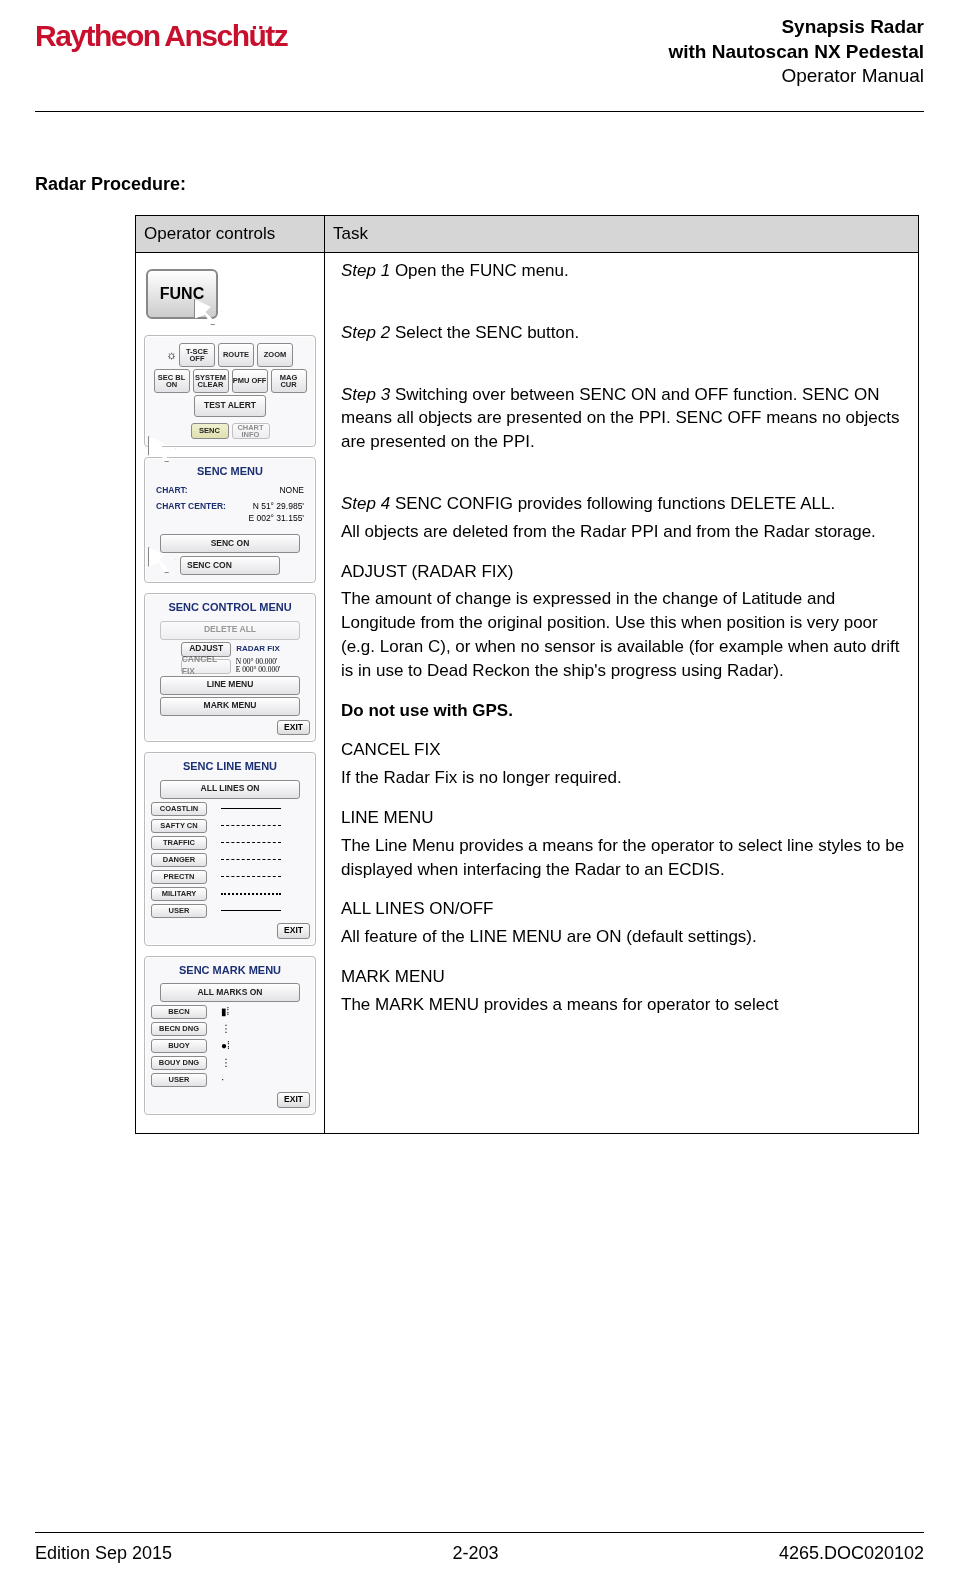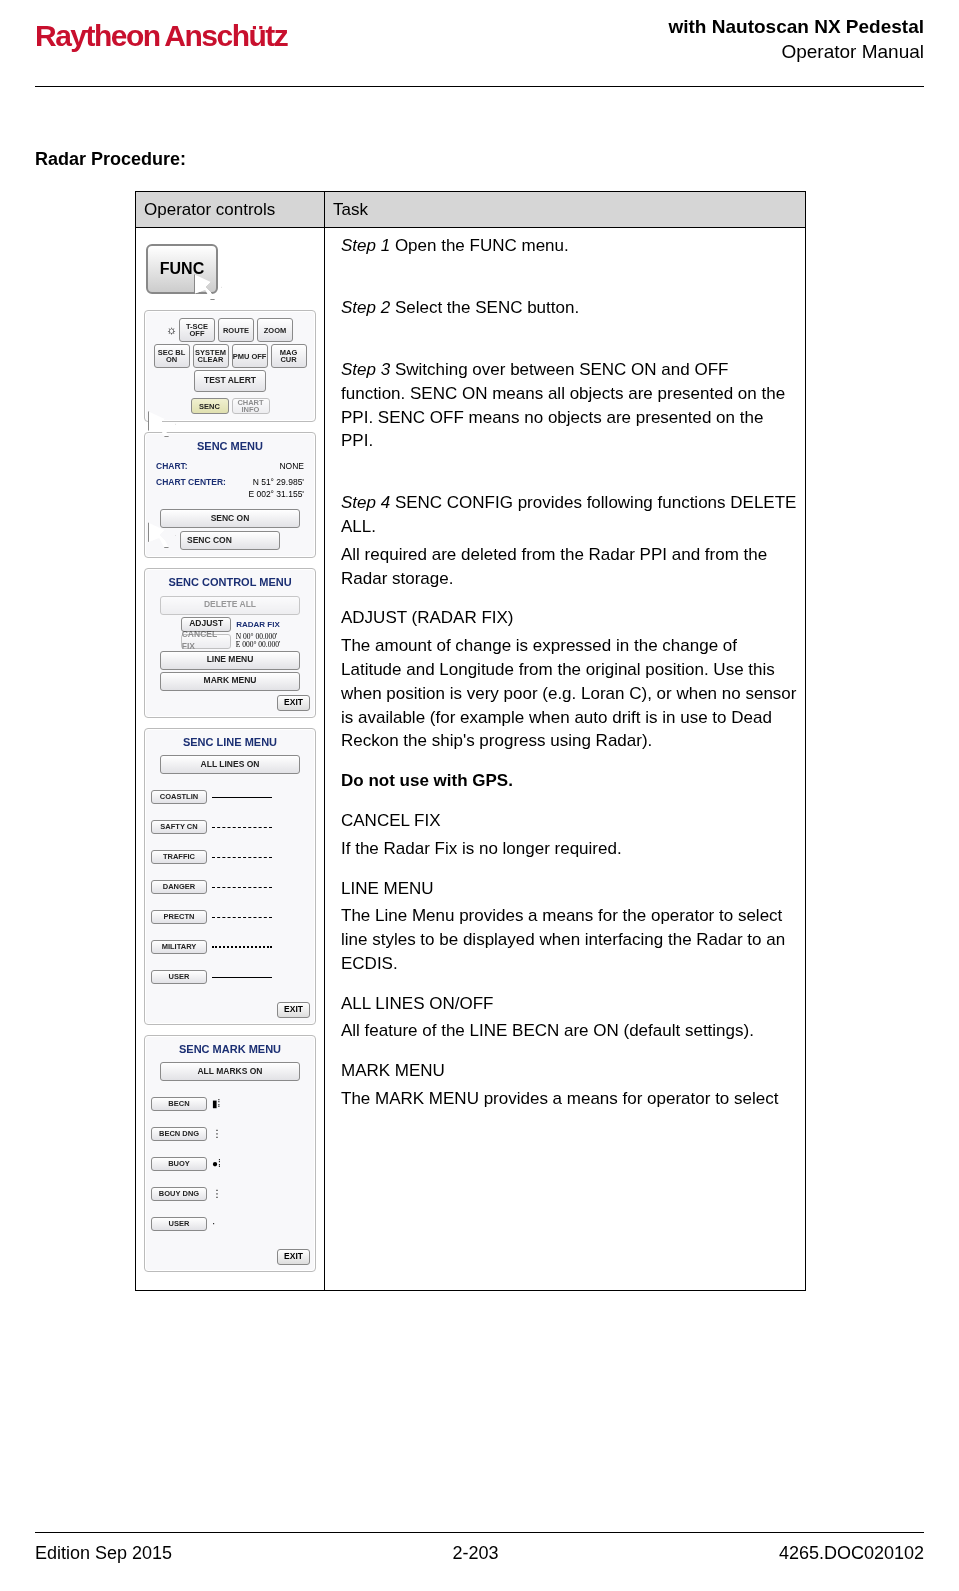--- a/index.html
+++ b/index.html
@@ -46,21 +46,21 @@
     margin-bottom: 60px;
   }
   .sectiontitle {
     font-weight: bold;
     font-size: 18px;
     margin-bottom: 18px;
   }
   table.proc {
     border-collapse: collapse;
     margin-left: 100px;
-    width: 671px;
+    width: 784px;
     padding-left: 30px;
   }
   table.proc th, table.proc td {
     border: 1px solid #000;
     padding: 6px 8px;
     vertical-align: top;
     font-size: 17px;
   }
   table.proc th {
     background: #d6d6d6;
@@ -134,21 +134,21 @@
     border:1px solid #888;
     clip-path: polygon(0 0, 100% 50%, 55% 55%, 75% 100%, 60% 100%, 40% 60%, 0 75%);
     left:48px; top:30px;
   }
   .cursor2::after { left:-2px; top:14px; }
 
   .linepat { display:inline-block; width:60px; border-top:1px solid #000;}
   .linepat.dashed { border-top:1px dashed #000;}
   .linepat.dotted { border-top:2px dotted #000;}
   .mark { font-size:10px; }
-  .pair { display:flex; align-items:center; gap:4px; margin:14px 0;}
+  .pair { display:flex; align-items:center; gap:13px; margin:1px 0;}
   .pair .btn { width:56px; height:14px; font-size:7.5px;}
 
   .footer {
     margin-top: auto;
     border-top: 1px solid #000;
     padding-top: 8px;
     display: flex;
     justify-content: space-between;
     font-size: 18px;
   }
@@ -157,20 +157,21 @@
 <body>
 
 <div class="page">
 
   <div class="header">
     <div>
       <span class="logo">Raytheon</span>
       <span class="logo anschutz">Anschütz</span>
     </div>
     <div class="headertext">
+      <div>Synapsis Radar</div>
       <div>with Nautoscan NX Pedestal</div>
       <div class="line3">Operator Manual</div>
     </div>
   </div>
 
   <div class="rule"></div>
 
   <div class="sectiontitle">Radar Procedure:</div>
 
   <table class="proc">
@@ -322,35 +323,35 @@
 
       </td>
       <td>
         <p><span class="step-label">Step 1</span><span> Open the FUNC menu.</span></p>
         <div class="spacer"></div>
         <p><span class="step-label">Step 2</span><span> Select the SENC button.</span></p>
         <div class="spacer"></div>
         <p><span class="step-label">Step 3</span><span> Switching over between SENC ON and OFF function. SENC ON means all objects are presented on the PPI. SENC OFF means no objects are presented on the PPI.</span></p>
         <div class="spacer"></div>
         <p><span class="step-label">Step 4</span><span> SENC CONFIG provides following functions DELETE ALL.</span></p>
-        <p>All required are deleted from the Radar PPI and from the Radar storage.</p>
+        <p>All objects are deleted from the Radar PPI and from the Radar storage.</p>
         <div class="smallspacer"></div>
         <p>ADJUST (RADAR FIX)</p>
         <p>The amount of change is expressed in the change of Latitude and Longitude from the original position. Use this when position is very poor (e.g. Loran C), or when no sensor is available (for example when auto drift is in use to Dead Reckon the ship's progress using Radar).</p>
         <div class="smallspacer"></div>
         <p class="bold">Do not use with GPS.</p>
         <div class="smallspacer"></div>
         <p>CANCEL FIX</p>
         <p>If the Radar Fix is no longer required.</p>
         <div class="smallspacer"></div>
         <p>LINE MENU</p>
         <p>The Line Menu provides a means for the operator to select line styles to be displayed when interfacing the Radar to an ECDIS.</p>
         <div class="smallspacer"></div>
         <p>ALL LINES ON/OFF</p>
-        <p>All feature of the LINE BECN are ON (default settings).</p>
+        <p>All feature of the LINE MENU are ON (default settings).</p>
         <div class="smallspacer"></div>
         <p>MARK MENU</p>
         <p style="margin-bottom:0;">The MARK MENU provides a means for operator to select</p>
       </td>
     </tr>
   </tbody>
     </table>
 
   <div class="footer">
     <span>Edition Sep 2015</span>

